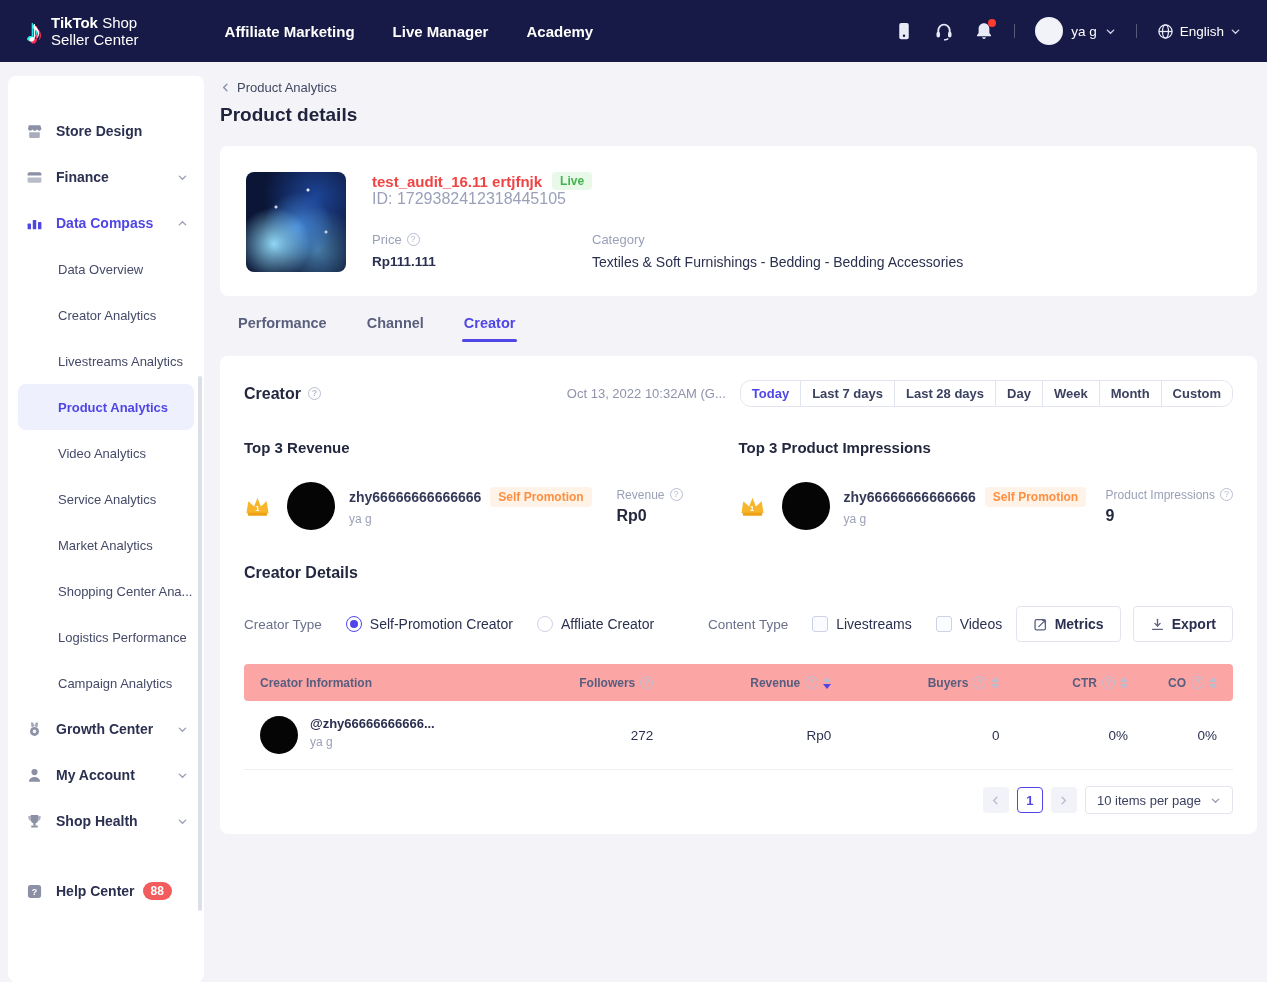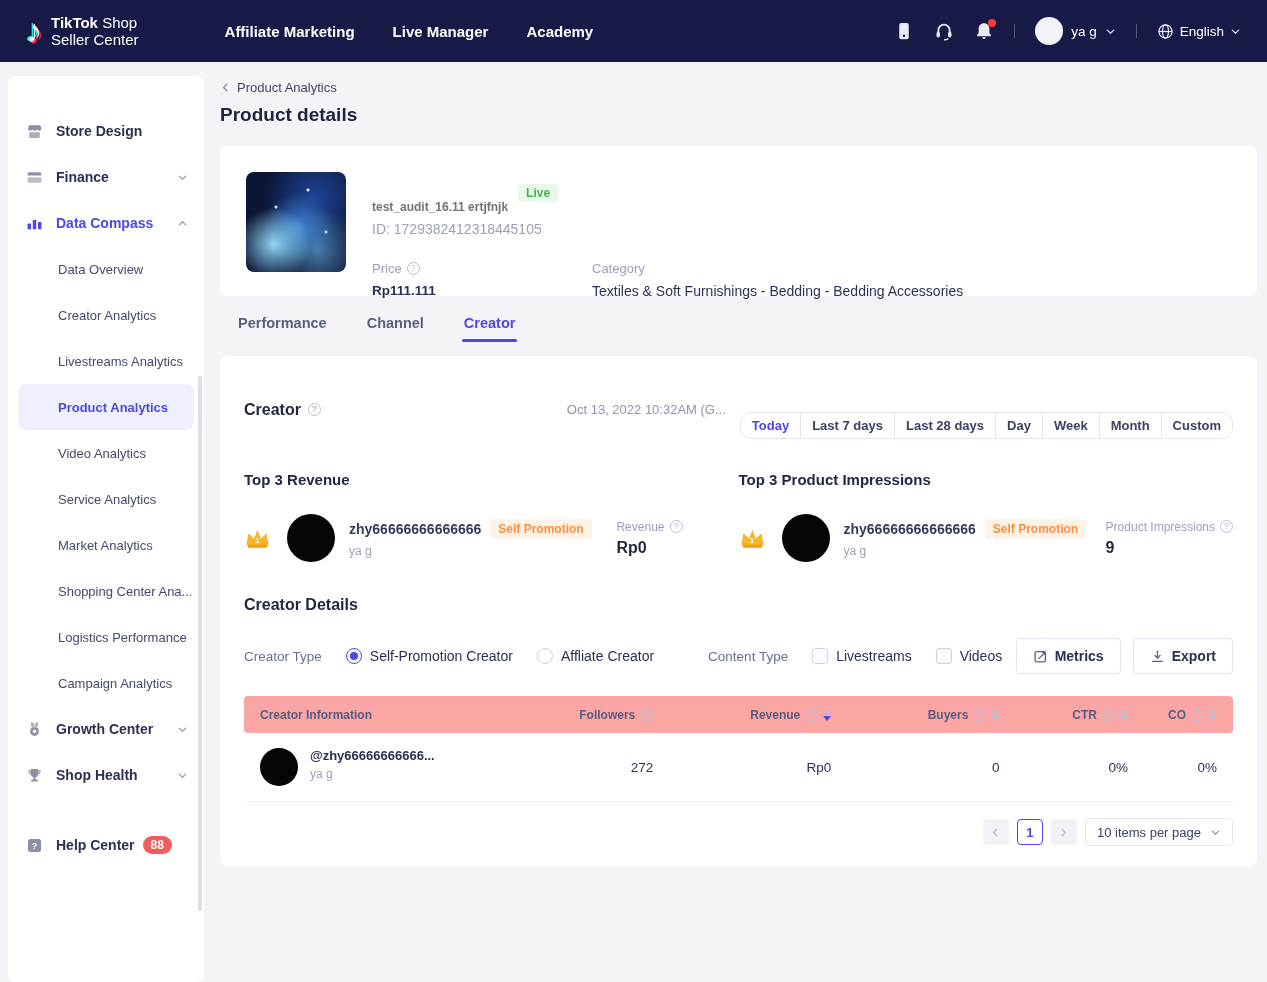--- a/index.html
+++ b/index.html
@@ -65,24 +65,24 @@
       radial-gradient(circle at 62% 18%, rgba(255,255,255,.9) 0 1px, transparent 2px),
       radial-gradient(circle at 30% 35%, rgba(255,255,255,.8) 0 1px, transparent 2px),
       radial-gradient(circle at 80% 60%, rgba(255,255,255,.7) 0 1px, transparent 2px),
       radial-gradient(circle at 28% 72%, rgba(150,225,255,.95), transparent 36%),
       radial-gradient(circle at 52% 55%, rgba(70,140,225,.85), transparent 46%),
       radial-gradient(circle at 72% 78%, rgba(110,190,240,.6), transparent 40%),
       radial-gradient(circle at 70% 25%, rgba(35,85,185,.75), transparent 52%),
       #0b1535; }
   .product-info{ margin-left:26px; flex:1; }
   .pname-row{ display:flex; align-items:center; gap:10px; }
-  .pname{ font-size:12px; font-weight:bold; color:#737373;margin-top:28px; }
+  .pname{ font-size:15px; font-weight:bold; color:#ef4444; }
   .live-badge{ background:#e8f9e9; color:#46b44e; font-size:12px; font-weight:bold;
     padding:2px 8px; border-radius:4px; }
-  .pid{ margin-top:7px; font-size:14px; color:#9ba0b8; }
+  .pid{ font-size:16px; color:#9ba0b8; }
   .meta-row{ margin-top:24px; display:flex; }
   .meta-col.price{ width:220px; }
   .meta-label{ font-size:13px; color:#9ba0b8; display:flex; align-items:center; gap:5px;}
   .meta-value{ margin-top:7px; font-size:13.5px; color:#2b3050; font-weight:600; }
   .meta-value.cat{ font-weight:normal; font-size:14px; }
 
   .qi{ width:13px; height:13px; border:1px solid #b9bdd0; border-radius:50%;
     display:inline-flex; align-items:center; justify-content:center; flex:0 0 auto;
     color:#b9bdd0; font-size:9px; line-height:1; cursor:pointer;}
   .qi::after{ content:"?"; }
@@ -93,21 +93,21 @@
   .tab.active{ color:#4f46e5; }
   .tab.active::after{ content:""; position:absolute; left:0; right:0; bottom:0;
     height:3px; border-radius:2px; background:#4f46e5; }
 
   
   .creator-card{ margin-top:14px; padding:24px 24px 20px; }
   .sec-head{ display:flex; align-items:center; }
   .sec-title{ font-size:16px; font-weight:bold; color:#23283f; display:flex;
     align-items:center; gap:7px; }
   .date-txt{ margin-left:auto; font-size:13px; color:#8f93ab; margin-right:14px; }
-  .seg-group{ display:flex; border:1px solid #e2e4ef; border-radius:11px; overflow:hidden;margin-top:32px; }
+  .seg-group{ display:flex; border:1px solid #e2e4ef; border-radius:11px; overflow:hidden; }
   .seg{ padding:5px 11px; font-size:13px; color:#3c4161; font-weight:600;
     border-left:1px solid #e2e4ef; cursor:pointer; background:#fff; white-space:nowrap;}
   .seg:first-child{ border-left:none; }
   .seg.active{ color:#4f46e5; }
 
   .top3-row{ display:flex; margin-top:32px; }
   .top3-block{ width:50%; }
   .top3-title{ font-size:15px; font-weight:bold; color:#23283f; }
   .creator-line{ margin-top:26px; display:flex; align-items:center; }
   .crown{ position:relative; width:27px; height:24px; flex:0 0 auto; }
@@ -302,20 +302,35 @@
   <div class="side-item">
     <span class="ic">
       <svg viewBox="0 0 16 16" fill="currentColor">
           <path d="M4.5 1.5h2.2L8 4.8 5.3 6z" opacity=".8"></path>
           <path d="M11.5 1.5H9.3L8 4.8 10.7 6z" opacity=".8"></path>
           <circle cx="8" cy="9.8" r="4.2"></circle>
           <circle cx="8" cy="9.8" r="1.7" fill="#fff" opacity=".9"></circle>
         </svg>
     </span>
     <span class="lbl">Growth Center</span>
+    <span class="sp"></span>
+    <span class="chev">
+      <svg viewBox="0 0 12 12">
+          <path d="M2.5 4.5L6 8l3.5-3.5" fill="none" stroke="currentColor" stroke-width="1.5" stroke-linecap="round"></path>
+        </svg>
+    </span>
+  </div>
+  <div class="side-item">
+    <span class="ic">
+      <svg viewBox="0 0 16 16" fill="currentColor">
+          <circle cx="8" cy="4.8" r="2.9"></circle>
+          <path d="M2.6 13.8c.4-2.9 2.7-4.3 5.4-4.3s5 1.4 5.4 4.3z"></path>
+        </svg>
+    </span>
+    <span class="lbl">My Account</span>
     <span class="sp"></span>
     <span class="chev">
       <svg viewBox="0 0 12 12">
           <path d="M2.5 4.5L6 8l3.5-3.5" fill="none" stroke="currentColor" stroke-width="1.5" stroke-linecap="round"></path>
         </svg>
     </span>
   </div>
   <div class="side-item">
     <span class="ic">
       <svg viewBox="0 0 16 16" fill="currentColor">

